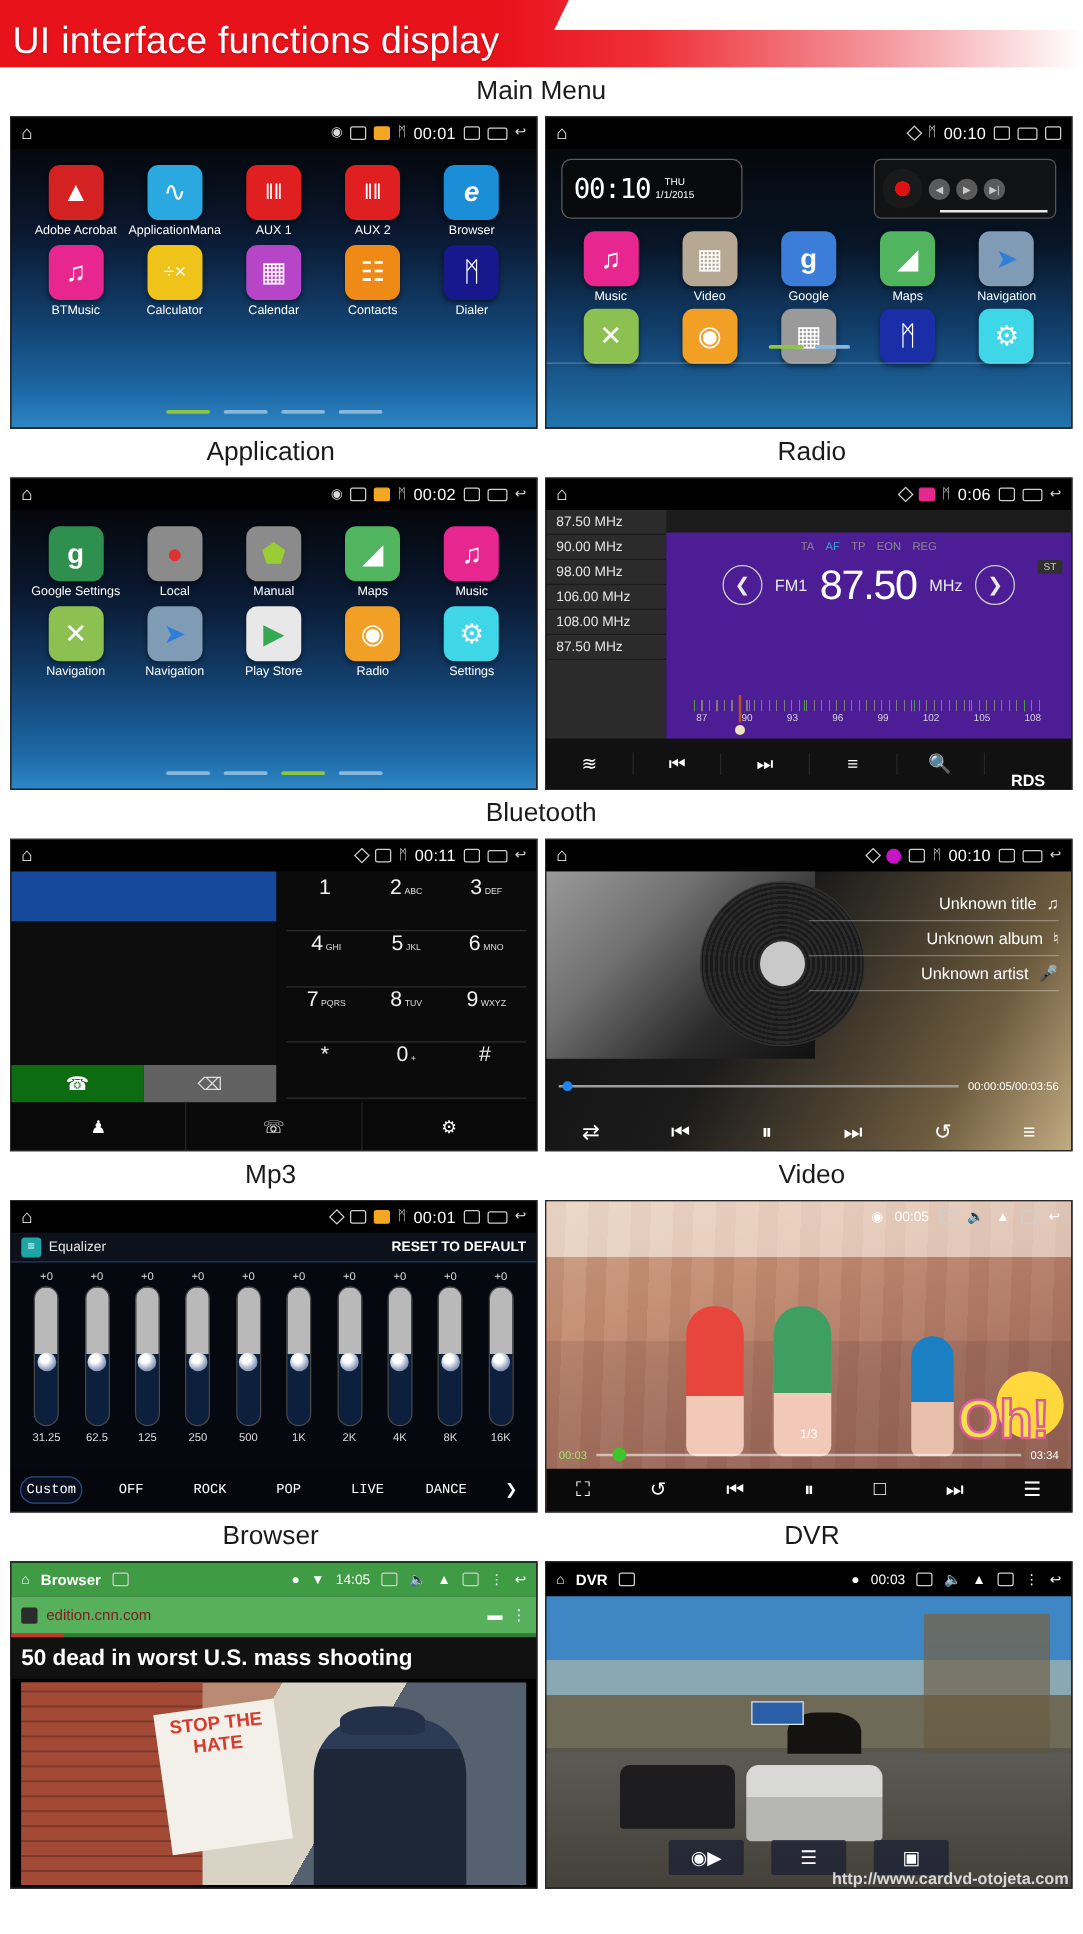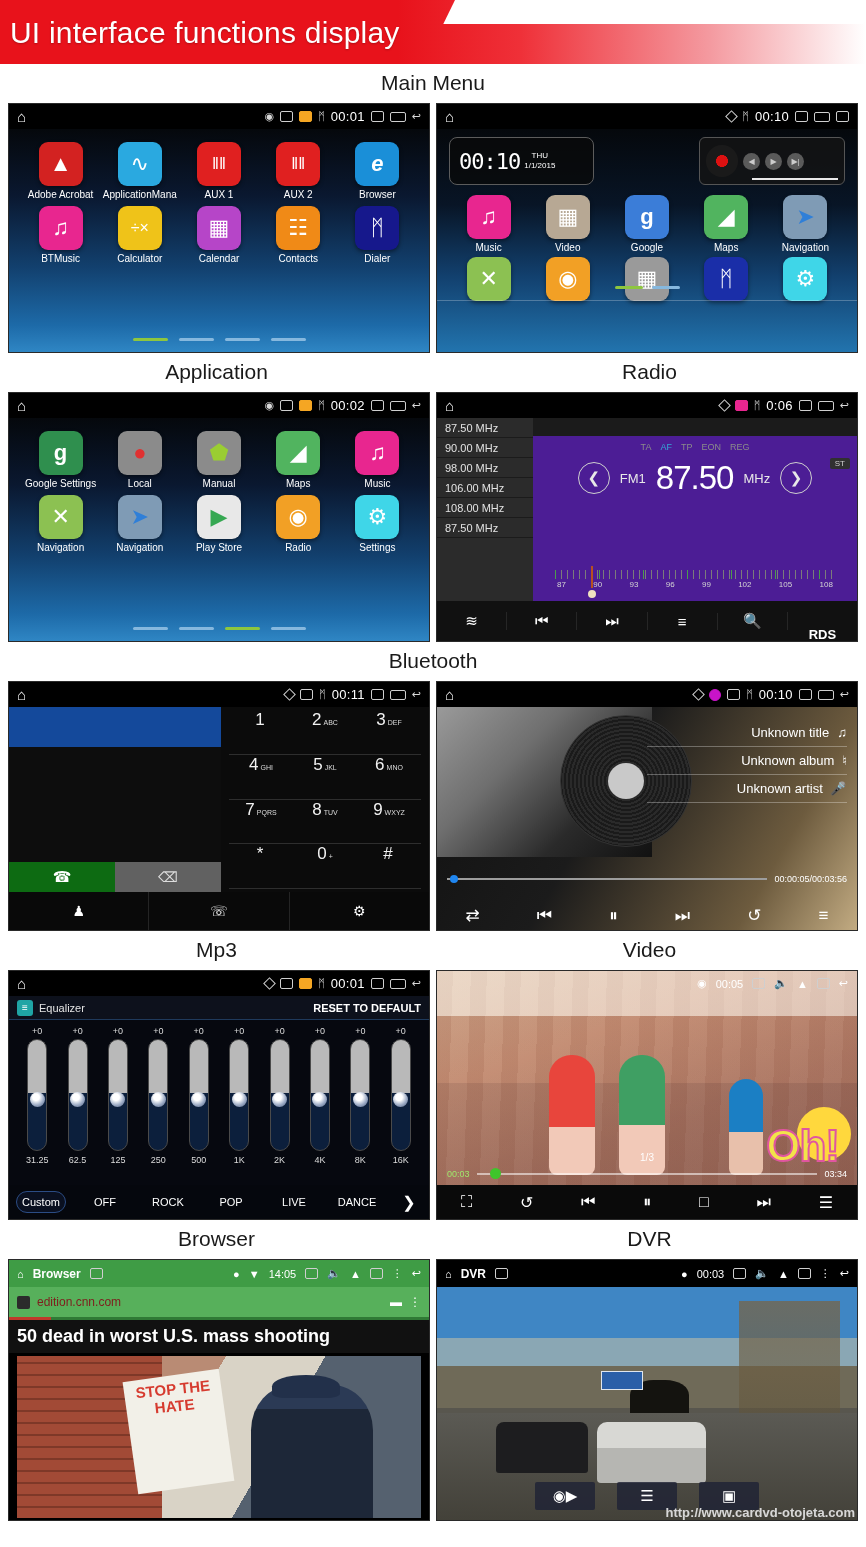--- a/index.html
+++ b/index.html
@@ -4,21 +4,21 @@
 <style>
   * { box-sizing: border-box; margin: 0; padding: 0; }
   body {
     width: 866px; height: 1547px;
     background: #ffffff;
     font-family: "Liberation Sans", sans-serif;
     overflow: hidden;
   }
 
   
-  .banner { position: relative; width: 866px; height: 64px; overflow: hidden; }
+  .banner { position: relative; width: 866px; height: 54px; overflow: hidden; }
   .banner-bg {
     position: absolute; inset: 0;
     background: linear-gradient(to right, #e8121b 0%, #e8121b 46%, #ef3038 60%, #f49aa0 82%, #ffffff 100%);
   }
   .banner-notch {
     position: absolute; top: 0; left: 455px; width: 420px; height: 24px;
     background: #ffffff;
     transform: skewX(-26deg); transform-origin: top left;
   }
   .banner-title {
@@ -194,21 +194,21 @@
   .eq-head .ttl { font-size: 11px; color: #e4e4e4; }
   .eq-head .reset { margin-left: auto; font-size: 11px; color: #fff; font-weight: bold; }
   .eq-bands { display: flex; justify-content: space-around; padding: 6px 8px 0; }
   .band-col { text-align: center; width: 34px; }
   .band-col .val { font-size: 9px; color: #dcdcdc; margin-bottom: 3px; }
   .slider { width: 20px; height: 112px; margin: 0 auto; border-radius: 10px; border: 1px solid #4a4a4a;
             background: linear-gradient(to bottom, #b9b9b9 0 48%, #0c1f3c 48% 100%); position: relative; }
   .slider .thumb { position: absolute; left: 50%; top: 47%; width: 15px; height: 15px; margin-left: -7.5px; border-radius: 50%;
             background: radial-gradient(circle at 40% 35%, #fff 0 25%, #9aa9c4 60%, #4a5a78 100%); }
   .band-col .hz { font-size: 9px; color: #dcdcdc; margin-top: 4px; }
-  .eq-presets { position: absolute; bottom: 0; left: 0; right: 0; height: 34px; background: #05070d; display: flex; align-items: center; padding: 0 7px; gap: 15px; }
+  .eq-presets { position: absolute; bottom: 0; left: 0; right: 0; height: 34px; background: #05070d; display: flex; align-items: center; padding: 0 7px; gap: 15px; font-family: Liberation Mono, monospace; }
   .eq-presets .p { flex: 1; text-align: center; font-size: 11px; color: #fff; }
   .eq-presets .p.sel { border: 1px solid #2b4c84; border-radius: 14px; padding: 4px 0; background: #0a1020; }
   .eq-presets .arrow { width: 26px; text-align: center; color: #fff; font-size: 16px; }
 
   
   .br-bar { height: 27px; background: #3f9c45; display: flex; align-items: center; padding: 0 8px; gap: 9px; color: #fff; font-size: 11px; }
   .br-bar .title { font-size: 12px; font-weight: bold; }
   .br-bar .sp { flex: 1; }
   .br-url { height: 30px; background: #57b05b; display: flex; align-items: center; padding: 0 8px; gap: 7px; }
   .br-url .fav { width: 13px; height: 13px; background: #2b2b2b; border-radius: 2px; }

